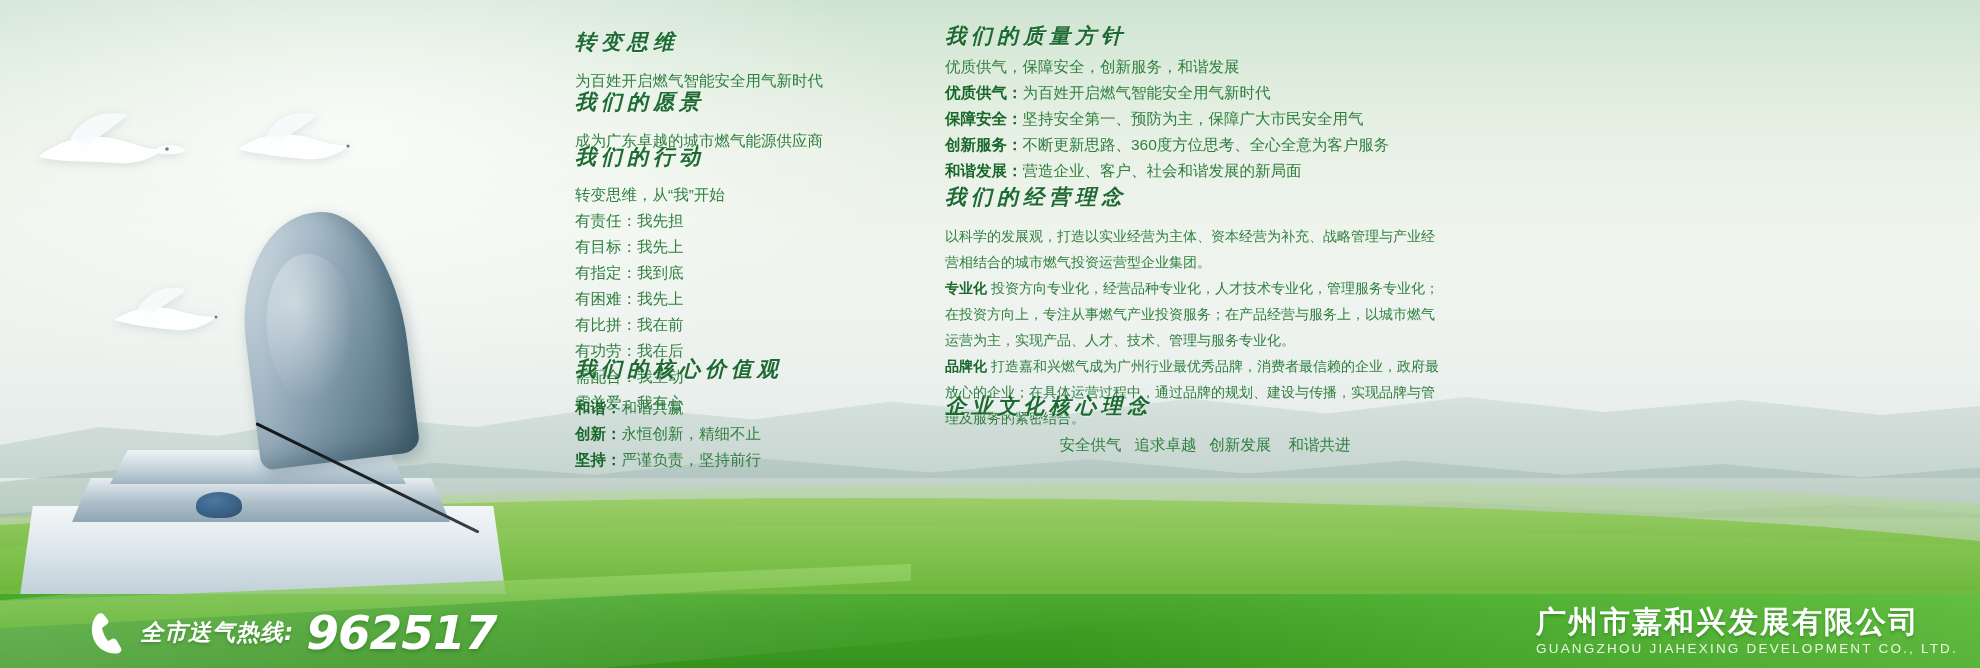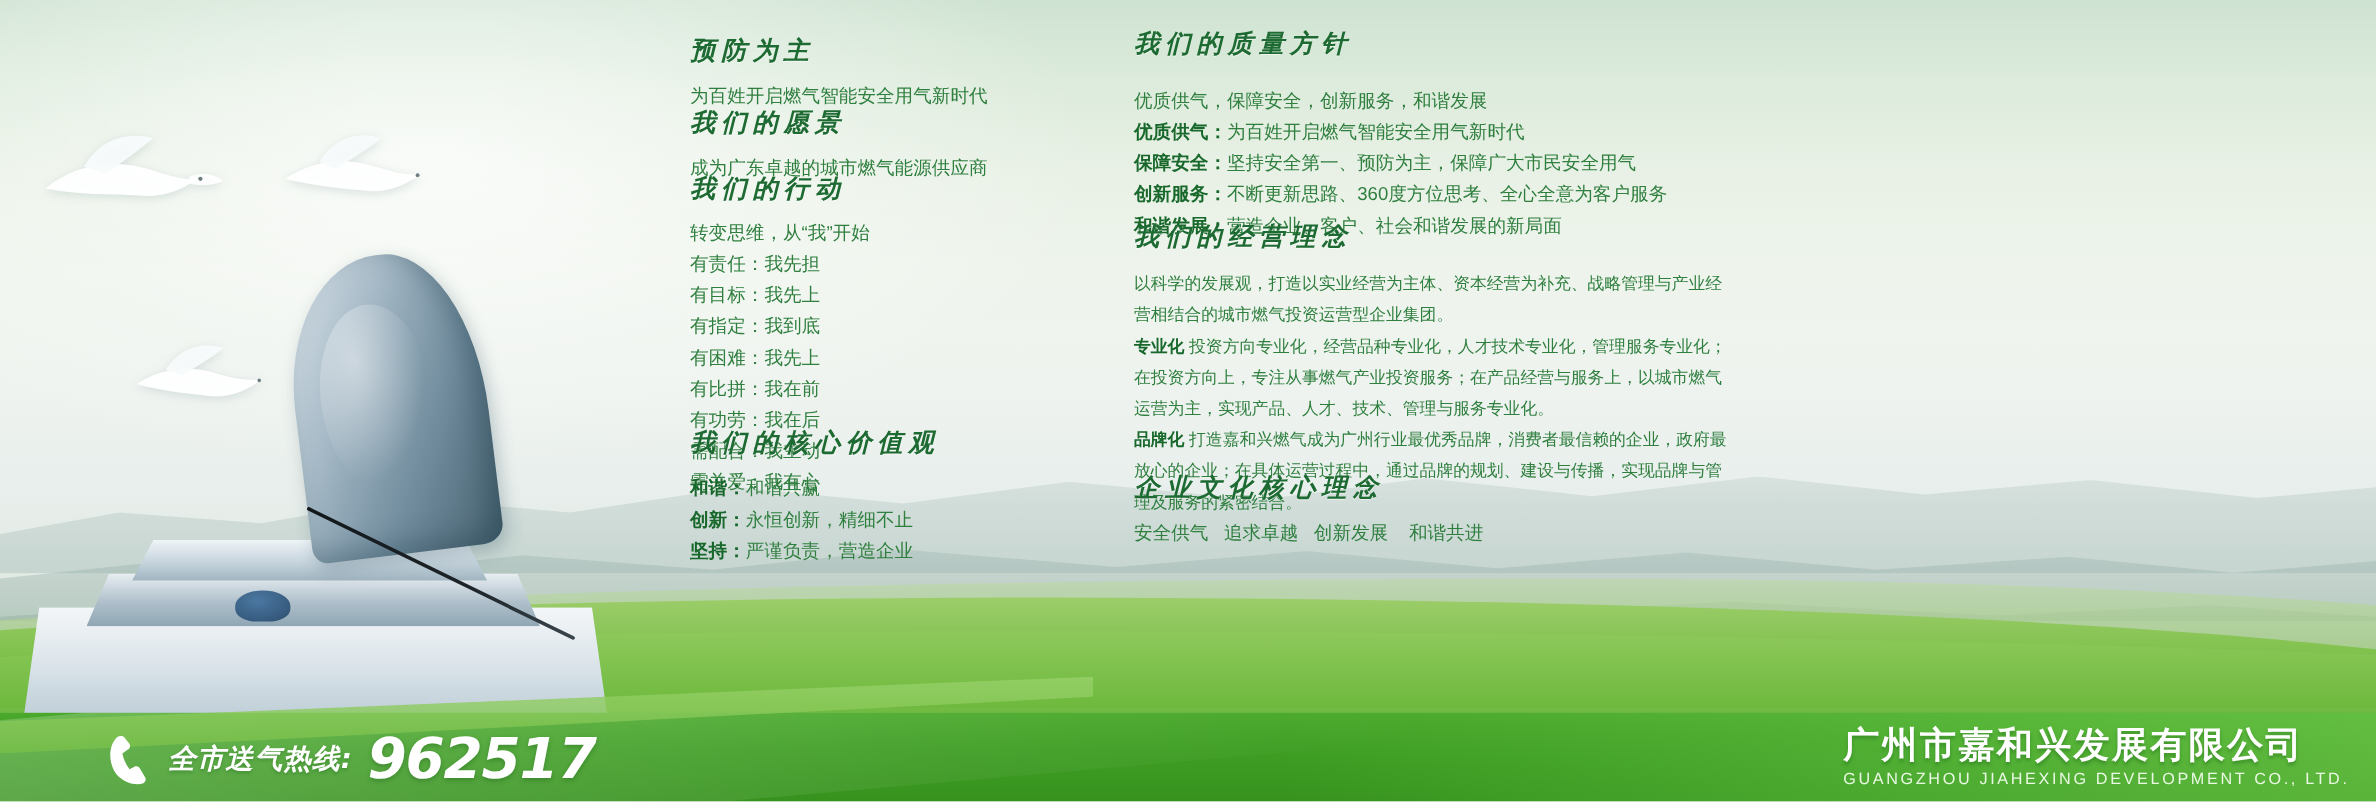--- a/index.html
+++ b/index.html
@@ -235,21 +235,21 @@
     <svg viewBox="0 0 120 68" width="120" height="68" aria-hidden="true">
       <path d="M6 40 C24 28 46 24 68 30 C82 34 96 38 110 36 C98 46 82 52 66 50 C48 48 26 46 6 40 Z" fill="#ffffff" opacity="0.97"></path>
       <path d="M30 28 C42 10 60 4 78 10 C68 19 54 26 44 33 Z" fill="#f7fbfb" opacity="0.93"></path>
       <circle cx="108" cy="37" r="1.5" fill="#6d7d80"></circle>
     </svg>
   </div>
 
   <div class="col col-left">
 
     <div class="block" style="position:absolute;top:28px;left:0;">
-      <div class="heading">预防为主</div>
+      <div class="heading">转变思维</div>
       <div class="line" style="margin-top:12px;">为百姓开启燃气智能安全用气新时代</div>
     </div>
 
     <div class="block" style="position:absolute;top:88px;left:0;">
       <div class="heading">我们的愿景</div>
       <div class="line" style="margin-top:12px;font-family:Liberation Serif, serif;">成为广东卓越的城市燃气能源供应商</div>
     </div>
 
     <div class="block" style="position:absolute;top:143px;left:0;">
       <div class="heading">我们的行动</div>
@@ -269,31 +269,31 @@
     <div class="block" style="position:absolute;top:355px;left:0;">
       <div class="heading">我们的核心价值观</div>
       <div style="margin-top:12px;">
         <div class="line">
           <span class="lbl">和谐</span><span class="lbl">：</span><span>和谐共赢</span>
         </div>
         <div class="line">
           <span class="lbl">创新</span><span class="lbl">：</span><span>永恒创新，精细不止</span>
         </div>
         <div class="line">
-          <span class="lbl">坚持</span><span class="lbl">：</span><span>严谨负责，营造企业</span>
+          <span class="lbl">坚持</span><span class="lbl">：</span><span>严谨负责，坚持前行</span>
         </div>
       </div>
     </div>
   </div>
 
   <div class="col col-right">
 
     <div class="block" style="position:absolute;top:22px;left:0;width:520px;">
       <div class="heading">我们的质量方针</div>
-      <div style="margin-top:22px;">
+      <div style="margin-top:4px;">
         <div class="line">优质供气，保障安全，创新服务，和谐发展</div>
         <div class="line">
           <span class="lbl">优质供气</span><span class="lbl">：</span><span>为百姓开启燃气智能安全用气新时代</span>
         </div>
         <div class="line">
           <span class="lbl">保障安全</span><span class="lbl">：</span><span>坚持安全第一、预防为主，保障广大市民安全用气</span>
         </div>
         <div class="line">
           <span class="lbl">创新服务</span><span class="lbl">：</span><span>不断更新思路、360度方位思考、全心全意为客户服务</span>
         </div>
@@ -313,21 +313,21 @@
         </div>
         <div class="para">
           <span class="lbl">品牌化</span>
           <span>打造嘉和兴燃气成为广州行业最优秀品牌，消费者最信赖的企业，政府最放心的企业；在具体运营过程中，通过品牌的规划、建设与传播，实现品牌与管理及服务的紧密结合。</span>
         </div>
       </div>
     </div>
 
     <div class="block" style="position:absolute;top:392px;left:0;width:520px;">
       <div class="heading">企业文化核心理念</div>
-      <div class="line" style="margin-top:12px;">
+      <div class="line" style="margin-top:12px;text-align:center;">
         <span>安全供气</span>&nbsp;&nbsp;
         <span>追求卓越</span>&nbsp;&nbsp;
         <span>创新发展</span>&nbsp;&nbsp;&nbsp;
         <span>和谐共进</span>
       </div>
     </div>
   </div>
 
   <div class="band"></div>
   <div class="band-sheen"></div>

